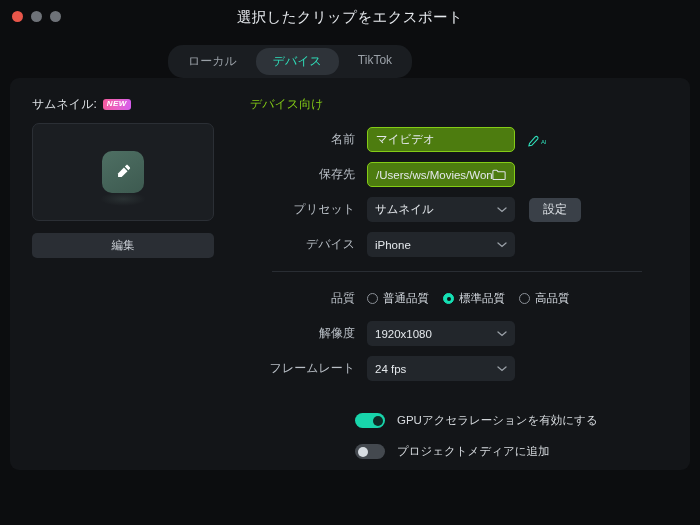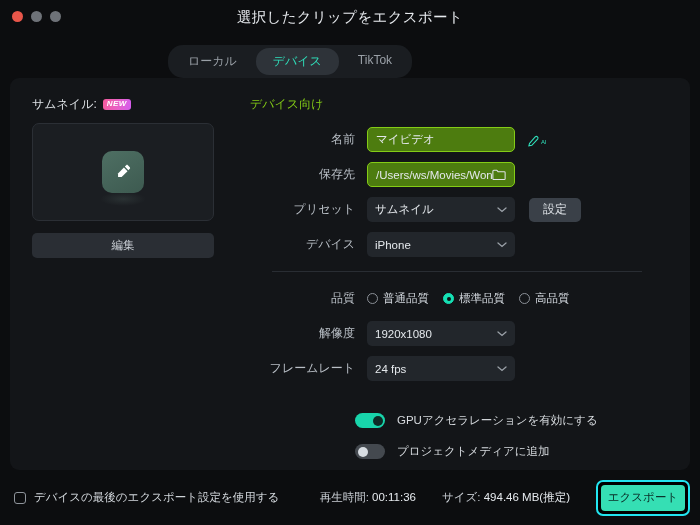--- a/index.html
+++ b/index.html
@@ -550,33 +550,14 @@
       <div class="toggle-row">
         <div class="switch">
           <span class="knob"></span>
         </div>
         <span class="toggle-lbl">プロジェクトメディアに追加</span>
       </div>
 
     </div>
   </div>
 
-  <div class="bottombar">
-    <div class="bb-check">
-      <span class="checkbox"></span>
-      <span>デバイスの最後のエクスポート設定を使用する</span>
-    </div>
-    <div class="bb-meta">
-      <span class="meta-item">
-        <span>再生時間:</span>
-        <span class="mv">00:11:36</span>
-      </span>
-      <span class="meta-item">
-        <span>サイズ:</span>
-        <span class="mv">494.46 MB(推定)</span>
-      </span>
-    </div>
-    <div class="export-wrap">
-      <button class="export-btn">エクスポート</button>
-    </div>
-  </div>
 
 </div>
 
 </body></html>

